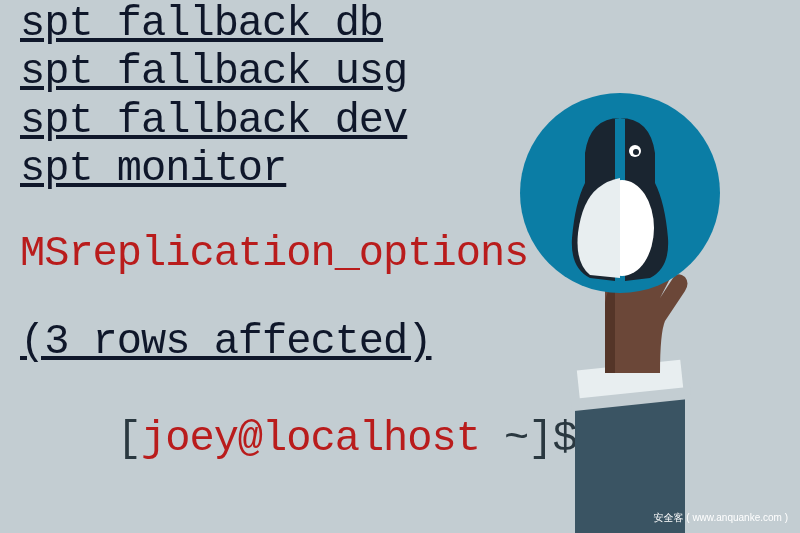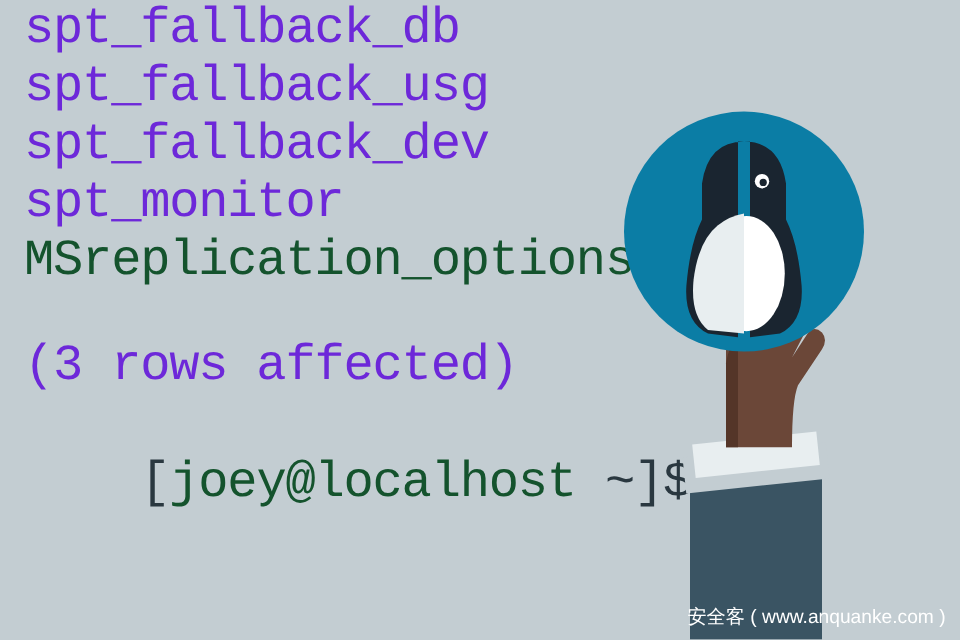--- a/index.html
+++ b/index.html
@@ -12,22 +12,22 @@
     font-weight: 400;
     overflow: hidden;
     position: relative;
     letter-spacing: -1px;
   }
   .terminal {
     padding: 0 0 0 20px;
     line-height: 1.15;
   }
   .line { white-space: pre; }
-  .gray { color: #6d28d9; }
-  .blue { color: #14532d; }
+  .gray { color: #0f172a; text-decoration: underline; }
+  .blue { color: #b91c1c; margin-top: 37px; }
   .dark { color: #2a3840; }
   .gap { height: 40px; }
   .cursor {
     display: inline-block;
     width: 22px;
     height: 42px;
     background: #0b7da5;
     vertical-align: middle;
     margin-left: 6px;
   }
@@ -84,21 +84,21 @@
     position: absolute;
     bottom: 160px;
     left: 55px;
   }
   
   .watermark {
     position: absolute;
     right: 12px;
     bottom: 8px;
     font-family: sans-serif;
-    font-size: 16px;
+    font-size: 10px;
     color: #ffffff;
     letter-spacing: 0;
   }
 </style>
 </head>
 <body>
 
 <div class="terminal">
   <div class="line gray">spt_fallback_db</div>
   <div class="line gray">spt_fallback_usg</div>

